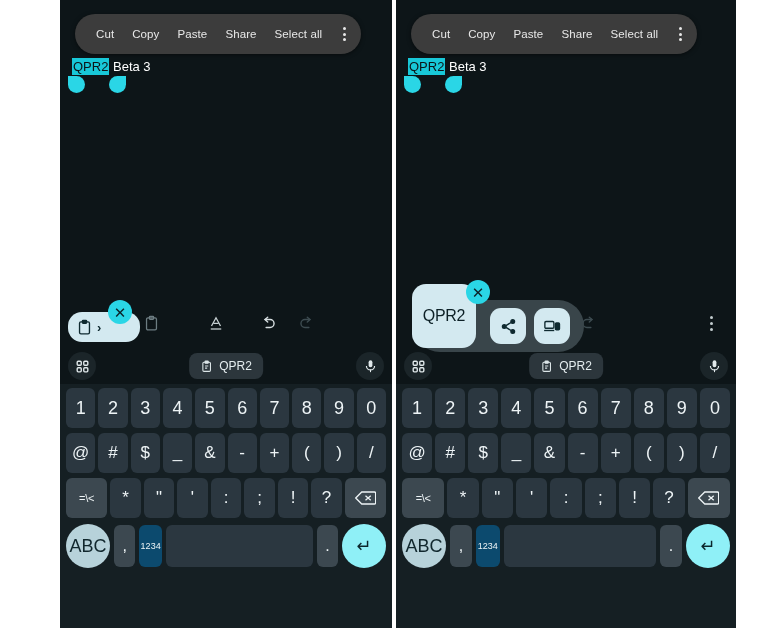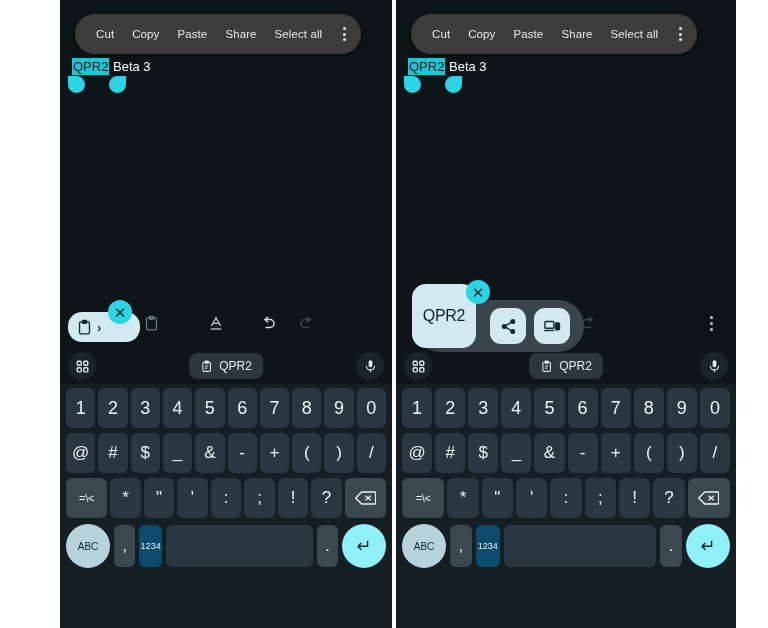--- a/index.html
+++ b/index.html
@@ -149,21 +149,21 @@
     color:#eef4f6;font-size:18px;
     font-family:"Liberation Sans", sans-serif;
   }
   .key.sym{font-size:17px;}
   .key.alt{background:#3c4850;font-size:12px;}
   .key.wide{flex:1.35;}
   .key.bs{background:#3c4850;flex:1.35;}
   .kb-row.r4{gap:4px;align-items:center;height:46px;margin-top:1px;}
   .key.circle{
     width:44px;height:44px;flex:none;border-radius:50%;
-    background:#b7d2da;color:#11272d;font-size:10px;
+    background:#b7d2da;color:#11272d;font-size:18px;
   }
   .key.enter{
     width:44px;height:44px;flex:none;border-radius:50%;
     background:#8ff0f7;color:#0b272c;font-size:18px;
   }
   .key.narrow{flex:.42;height:42px;background:#3c4850;font-size:16px;}
   .key.num1234{flex:.45;height:42px;background:#0c4a6e;font-size:9px;line-height:10px;text-align:center;}
   .key.space{flex:2.9;height:42px;background:#2b3740;}
   .key.dot{flex:.42;height:42px;background:#3c4850;font-size:16px;}
   .key.lowtxt{font-size:11px;letter-spacing:-.3px;}

